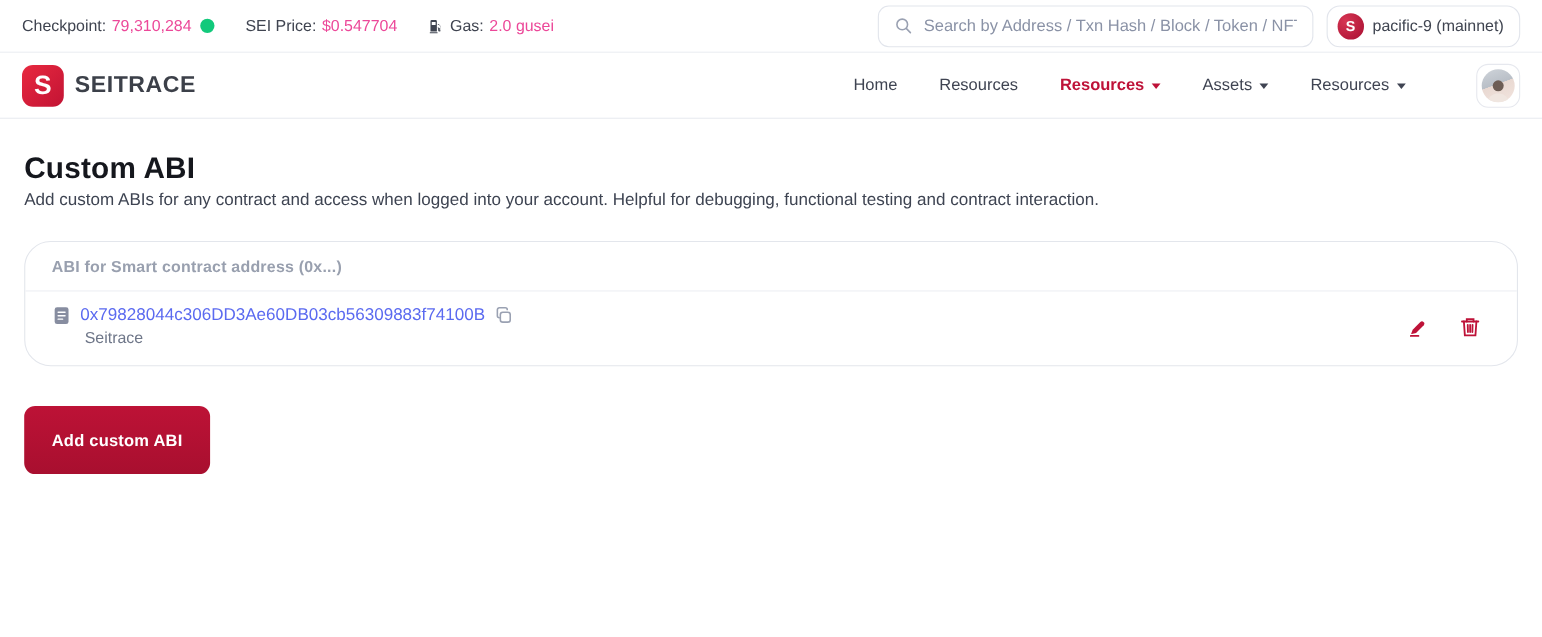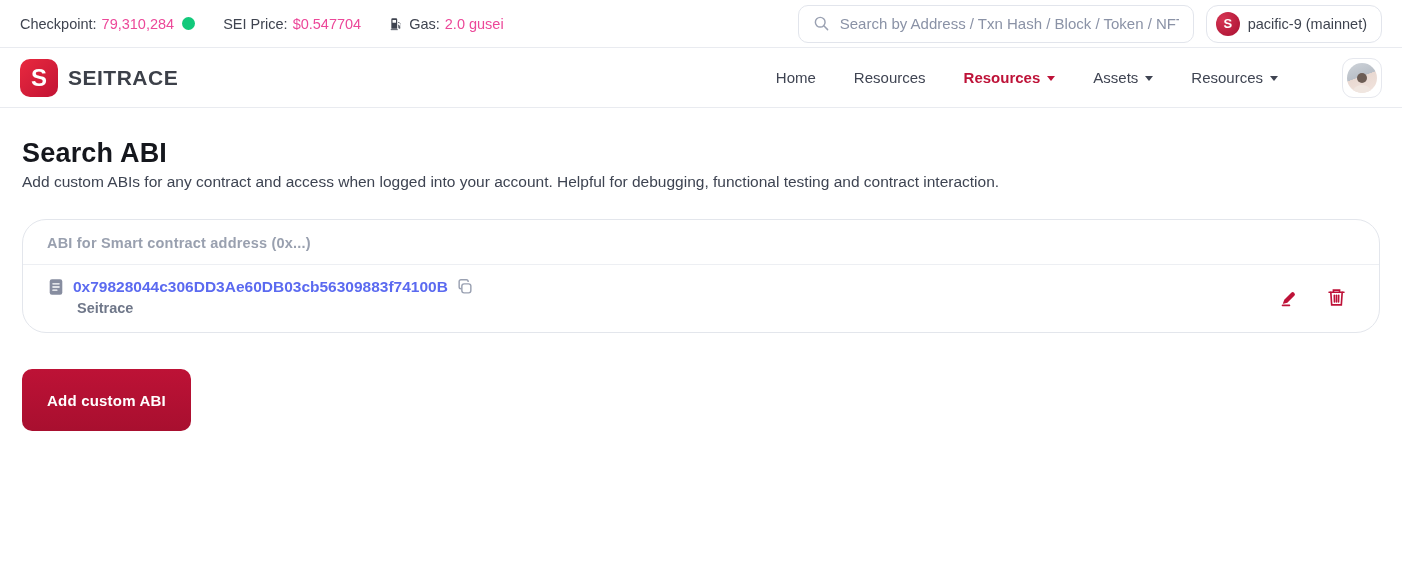--- a/index.html
+++ b/index.html
@@ -91,21 +91,21 @@
     background:#fff; overflow:hidden;
   }
   .abi-card-header {
     padding:15px 24px 13px; font-size:14.5px; font-weight:bold;
     color:#99a0af; border-bottom:1px solid #edeff3; letter-spacing:0.2px;
   }
   .abi-row {
     display:flex; align-items:center; justify-content:space-between;
     padding:13px 24px 16px;
   }
-  .abi-row-left { display:flex; flex-direction:column; gap:4px;font-weight:bold; }
+  .abi-row-left { display:flex; flex-direction:column; gap:4px; }
   .abi-address-line { display:flex; align-items:center; gap:8px; }
   .doc-icon { width:18px; height:18px; flex:none; }
   .abi-address { font-size:15.5px; color:#5b6af0; cursor:pointer; text-decoration:none; }
   .copy-btn { background:none; border:none; padding:0; cursor:pointer; width:18px; height:18px; }
   .abi-name { font-size:14.5px; color:#6f7789; margin-left:30px; }
   .abi-row-actions { display:flex; align-items:center; gap:26px; padding-right:8px; }
   .icon-btn { background:none; border:none; padding:0; cursor:pointer; width:21px; height:21px; }
   
   .add-btn {
     margin-top:36px; height:62px; padding:0 25px;
@@ -185,21 +185,21 @@
           <svg width="26" height="24" viewBox="0 0 26 24">
             <circle cx="13" cy="9" r="5" fill="#6d5d55"></circle>
             <path d="M3 24c1.5-6 6-8 10-8s8.5 2 10 8z" fill="#f0e6e0"></path>
           </svg>
         </span>
       </button>
     </div>
   </nav>
 
   <main class="main">
-    <h1 class="page-title">Search ABI</h1>
+    <h1 class="page-title">Custom ABI</h1>
     <p class="page-desc">Add custom ABIs for any contract and access when logged into your account. Helpful for debugging, functional testing and contract interaction.</p>
 
     <section class="abi-card">
       <div class="abi-card-header">ABI for Smart contract address (0x...)</div>
       <div class="abi-row">
         <div class="abi-row-left">
           <div class="abi-address-line">
             <svg class="doc-icon" viewBox="0 0 20 20">
               <rect x="3" y="1.5" width="14" height="17" rx="2.5" fill="#878da0"></rect>
               <line x1="6.5" y1="6.5" x2="13.5" y2="6.5" stroke="#fff" stroke-width="1.4" stroke-linecap="round"></line>

